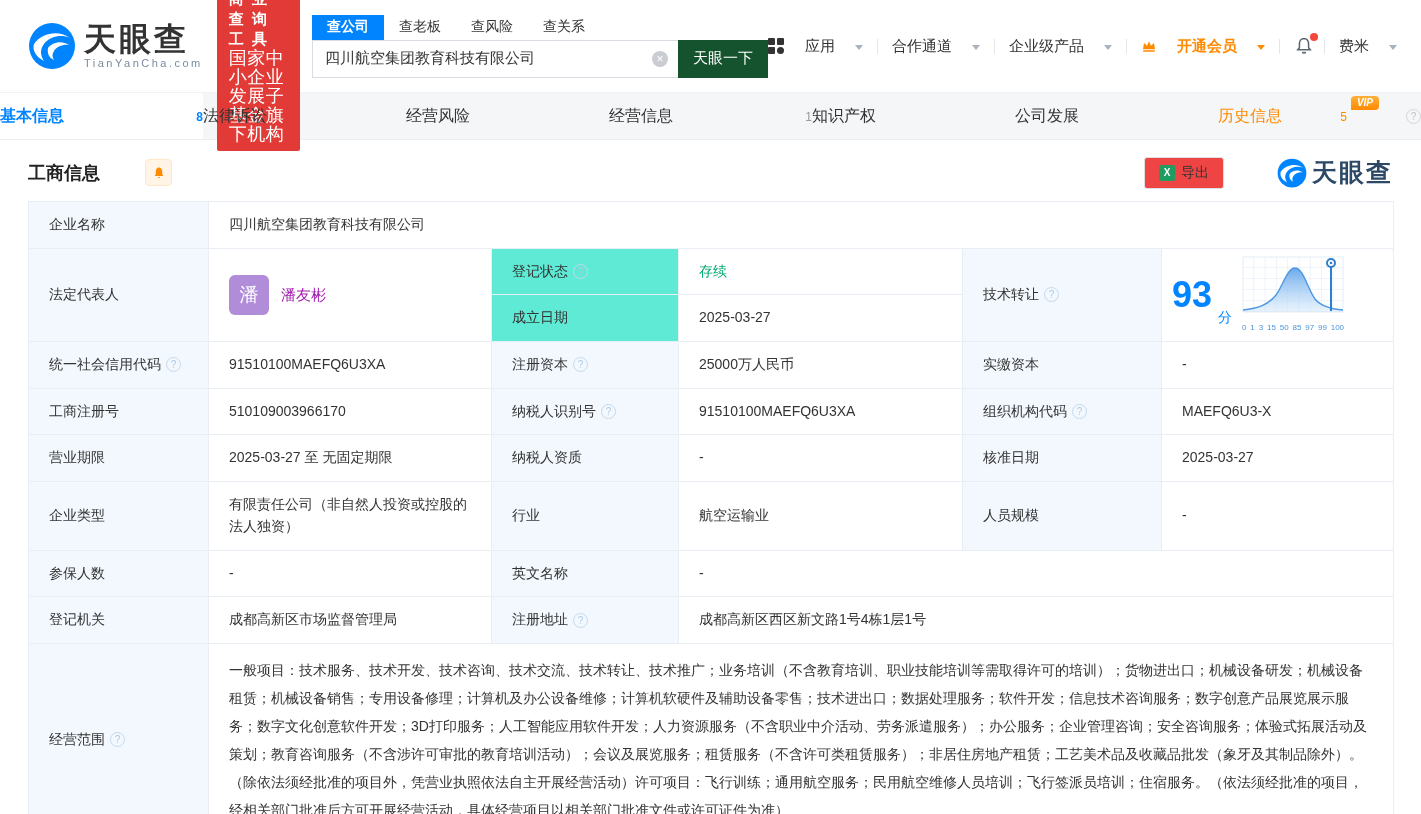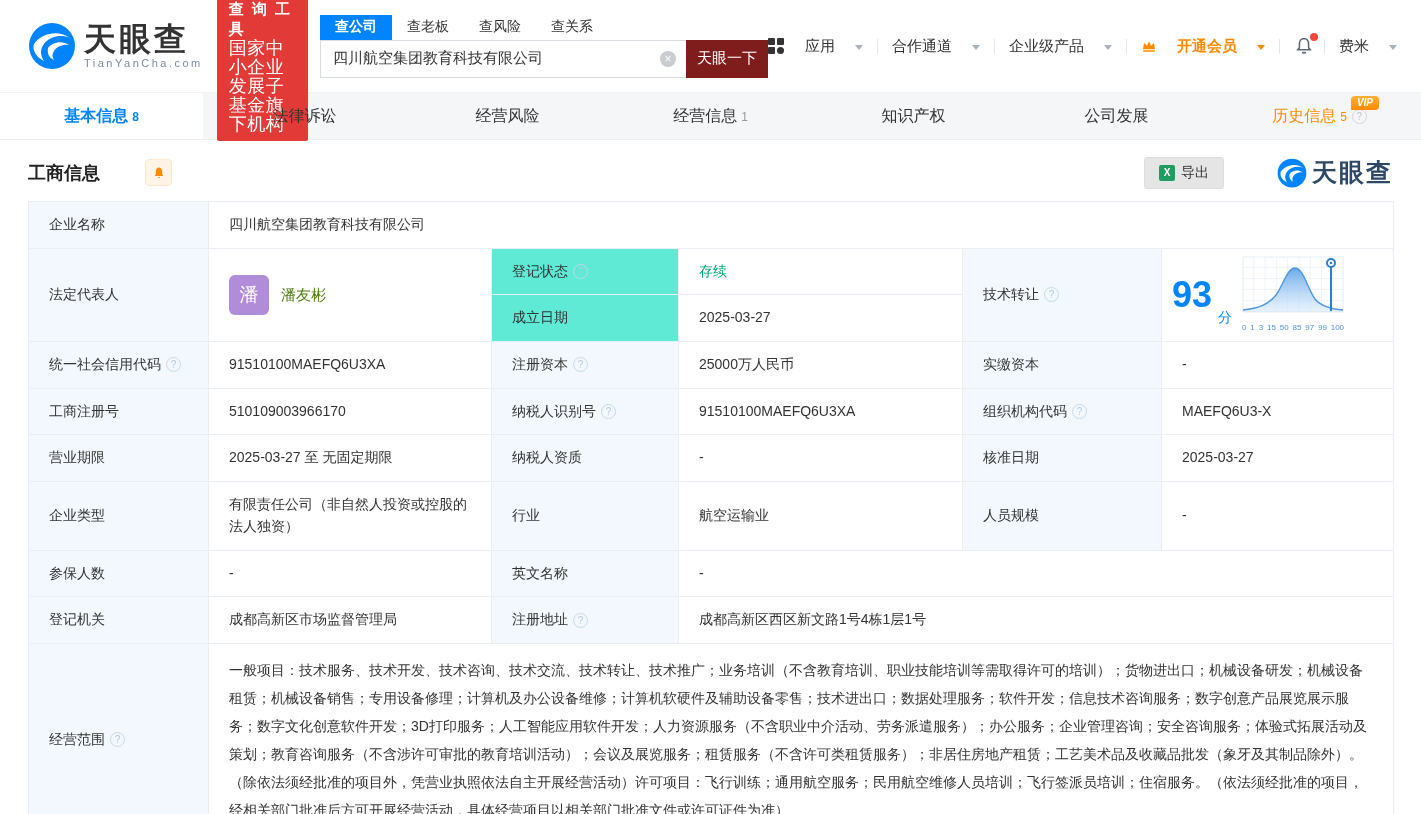--- a/index.html
+++ b/index.html
@@ -22,76 +22,76 @@
   .search-tab { padding:3px 15px 4px; cursor:pointer; color:#333; }
   .search-tab.active { background:#0084ff; color:#fff; font-weight:600; }
   .search-row { display:flex; }
   .search-input-wrap { position:relative; }
   .search-input { width:366px; height:38px; border:1px solid #d8dde3; border-right:none;
     padding:0 34px 0 12px; font-size:15px; color:#333; outline:none;
     font-family:"Liberation Sans", sans-serif; }
   .clear-icon { position:absolute; right:10px; top:11px; width:16px; height:16px; border-radius:50%;
     background:#c9ccd1; color:#fff; font-size:12px; line-height:16px; text-align:center; cursor:pointer; }
   .clear-icon::after { content:"×"; }
-  .search-btn { width:82px; height:38px; background:#7f1d1d; color:#fff; border:none; font-size:15px;
+  .search-btn { width:90px; height:38px; background:#14532d; color:#fff; border:none; font-size:15px;
     cursor:pointer; font-family:"Liberation Sans", sans-serif; }
 
   .top-nav { margin-left:auto; display:flex; align-items:center; font-size:15px; color:#333; }
   .nav-item { display:flex; align-items:center; cursor:pointer; white-space:nowrap;gap:15px; }
   .nav-sep { width:1px; height:15px; background:#e3e6ea; margin:0 14px; }
   .caret { width:0; height:0; border-left:4px solid transparent; border-right:4px solid transparent;
     border-top:5px solid #aab2bc; margin-left:5px; margin-top:2px; }
   .caret.orange { border-top-color:#ff8a00; }
   .apps-icon { display:inline-grid; grid-template-columns:7px 7px; grid-gap:2px; margin-right:6px; }
   .apps-icon i { width:7px; height:7px; background:#333; border-radius:1px; }
   .apps-icon i:last-child { border-radius:50%; }
   .vip-link { color:#ff8a00; font-weight:600; }
   .crown-icon { margin-right:5px; display:inline-flex; }
   .bell-wrap { position:relative; display:inline-flex; cursor:pointer; }
   .red-dot { position:absolute; top:-3px; right:-4px; width:8px; height:8px; border-radius:50%; background:#f5483b; }
 
   
   .page-tabs { height:48px; display:flex; background:#f4f6f8; border-top:1px solid #f0f2f4; border-bottom:1px solid #eceff2; }
-  .page-tab { flex:1; display:flex; align-items:center; justify-content:center; font-size:16px;
+  .page-tab { flex:1; display:flex; align-items:center; justify-content:space-between; font-size:16px;
     color:#333; cursor:pointer; position:relative; }
   .page-tab.active { background:#fff; color:#0084ff; font-weight:700; }
   .tab-count { font-size:12px; margin-left:4px; color:#999; margin-top:2px; }
   .page-tab.active .tab-count { color:#0084ff; }
   .page-tab.vip-tab { color:#ff8a00; }
   .page-tab.vip-tab .tab-count { color:#ff8a00; }
   .vip-badge { position:absolute; top:3px; right:42px; background:linear-gradient(180deg,#ffb03a,#ff8a00);
     color:#fff; font-size:10px; font-weight:700; font-style:italic; padding:1px 6px 2px; border-radius:4px 4px 4px 1px; }
   .q-icon { display:inline-block; width:15px; height:15px; border:1px solid #c4d9ec; border-radius:50%;
     color:#aecbe3; font-size:10px; line-height:13px; text-align:center; margin-left:5px; cursor:pointer; flex:none; }
   .q-icon::after { content:"?"; }
   .q-icon.gray { border-color:#d2d6da; color:#c0c4c9; }
 
   
   .section-head { display:flex; align-items:center; padding:16px 28px 12px;gap:35px; }
   .section-title { font-size:18px; font-weight:700; color:#222; }
   .monitor-bell { margin-left:10px; width:27px; height:27px; background:#fff4e6; border:1px solid #ffe7c7;
     border-radius:4px; display:flex; align-items:center; justify-content:center; cursor:pointer; }
   .export-btn { margin-left:auto; display:flex; align-items:center; gap:6px; border:1px solid #dcdfe3;
-    border-radius:3px; background:#e5e5e5; padding:6px 14px; font-size:14px; color:#333; cursor:pointer;
+    border-radius:3px; background:#ef4444; padding:6px 14px; font-size:14px; color:#333; cursor:pointer;
     font-family:"Liberation Sans", sans-serif; }
   .excel-icon { width:16px; height:16px; background:#1f9d61; border-radius:2px; color:#fff; font-size:10px;
     font-weight:700; text-align:center; line-height:16px; }
   .excel-icon::after { content:"X"; }
   .watermark { display:flex; align-items:center; margin-left:18px; }
   .watermark .logo-icon { width:30px; height:30px; }
   .watermark-text { font-size:25px; font-weight:700; color:#2c4866; margin-left:5px; letter-spacing:2px; }
 
   
   .info-table { width:1365px; margin:0 28px; border-collapse:collapse; table-layout:fixed; font-size:14px; }
   .info-table td { border:1px solid #e9eef4; padding:12px 20px; line-height:1.55; vertical-align:middle;
     word-break:break-all; }
   td.lbl { background:#f2f8fd; color:#333; }
   td.lbl .lblrow { display:flex; align-items:center; }
   .green { color:#00a870; }
-  .link { color:#4d7c0f; cursor:pointer; }
+  .link { color:#a21caf; cursor:pointer; }
   .nested-cell { padding:0 !important; vertical-align:top !important; }
   .nested-grid { display:grid; grid-template-columns:187px auto; }
   .nested-grid > div { padding:12px 20px; display:flex; align-items:center; min-height:44px; }
   .ng-lbl { background:#5eead4; border-right:1px solid #e9eef4; }
   .ng-top { border-bottom:1px solid #e9eef4; }
   .rep-cell { display:flex; align-items:center; gap:12px; }
   .avatar { width:40px; height:40px; border-radius:6px; background:#b18cd9; color:#fff; font-size:19px;
     display:flex; align-items:center; justify-content:center; cursor:pointer; flex:none; }
   .rep-name { font-size:15px; }
 

